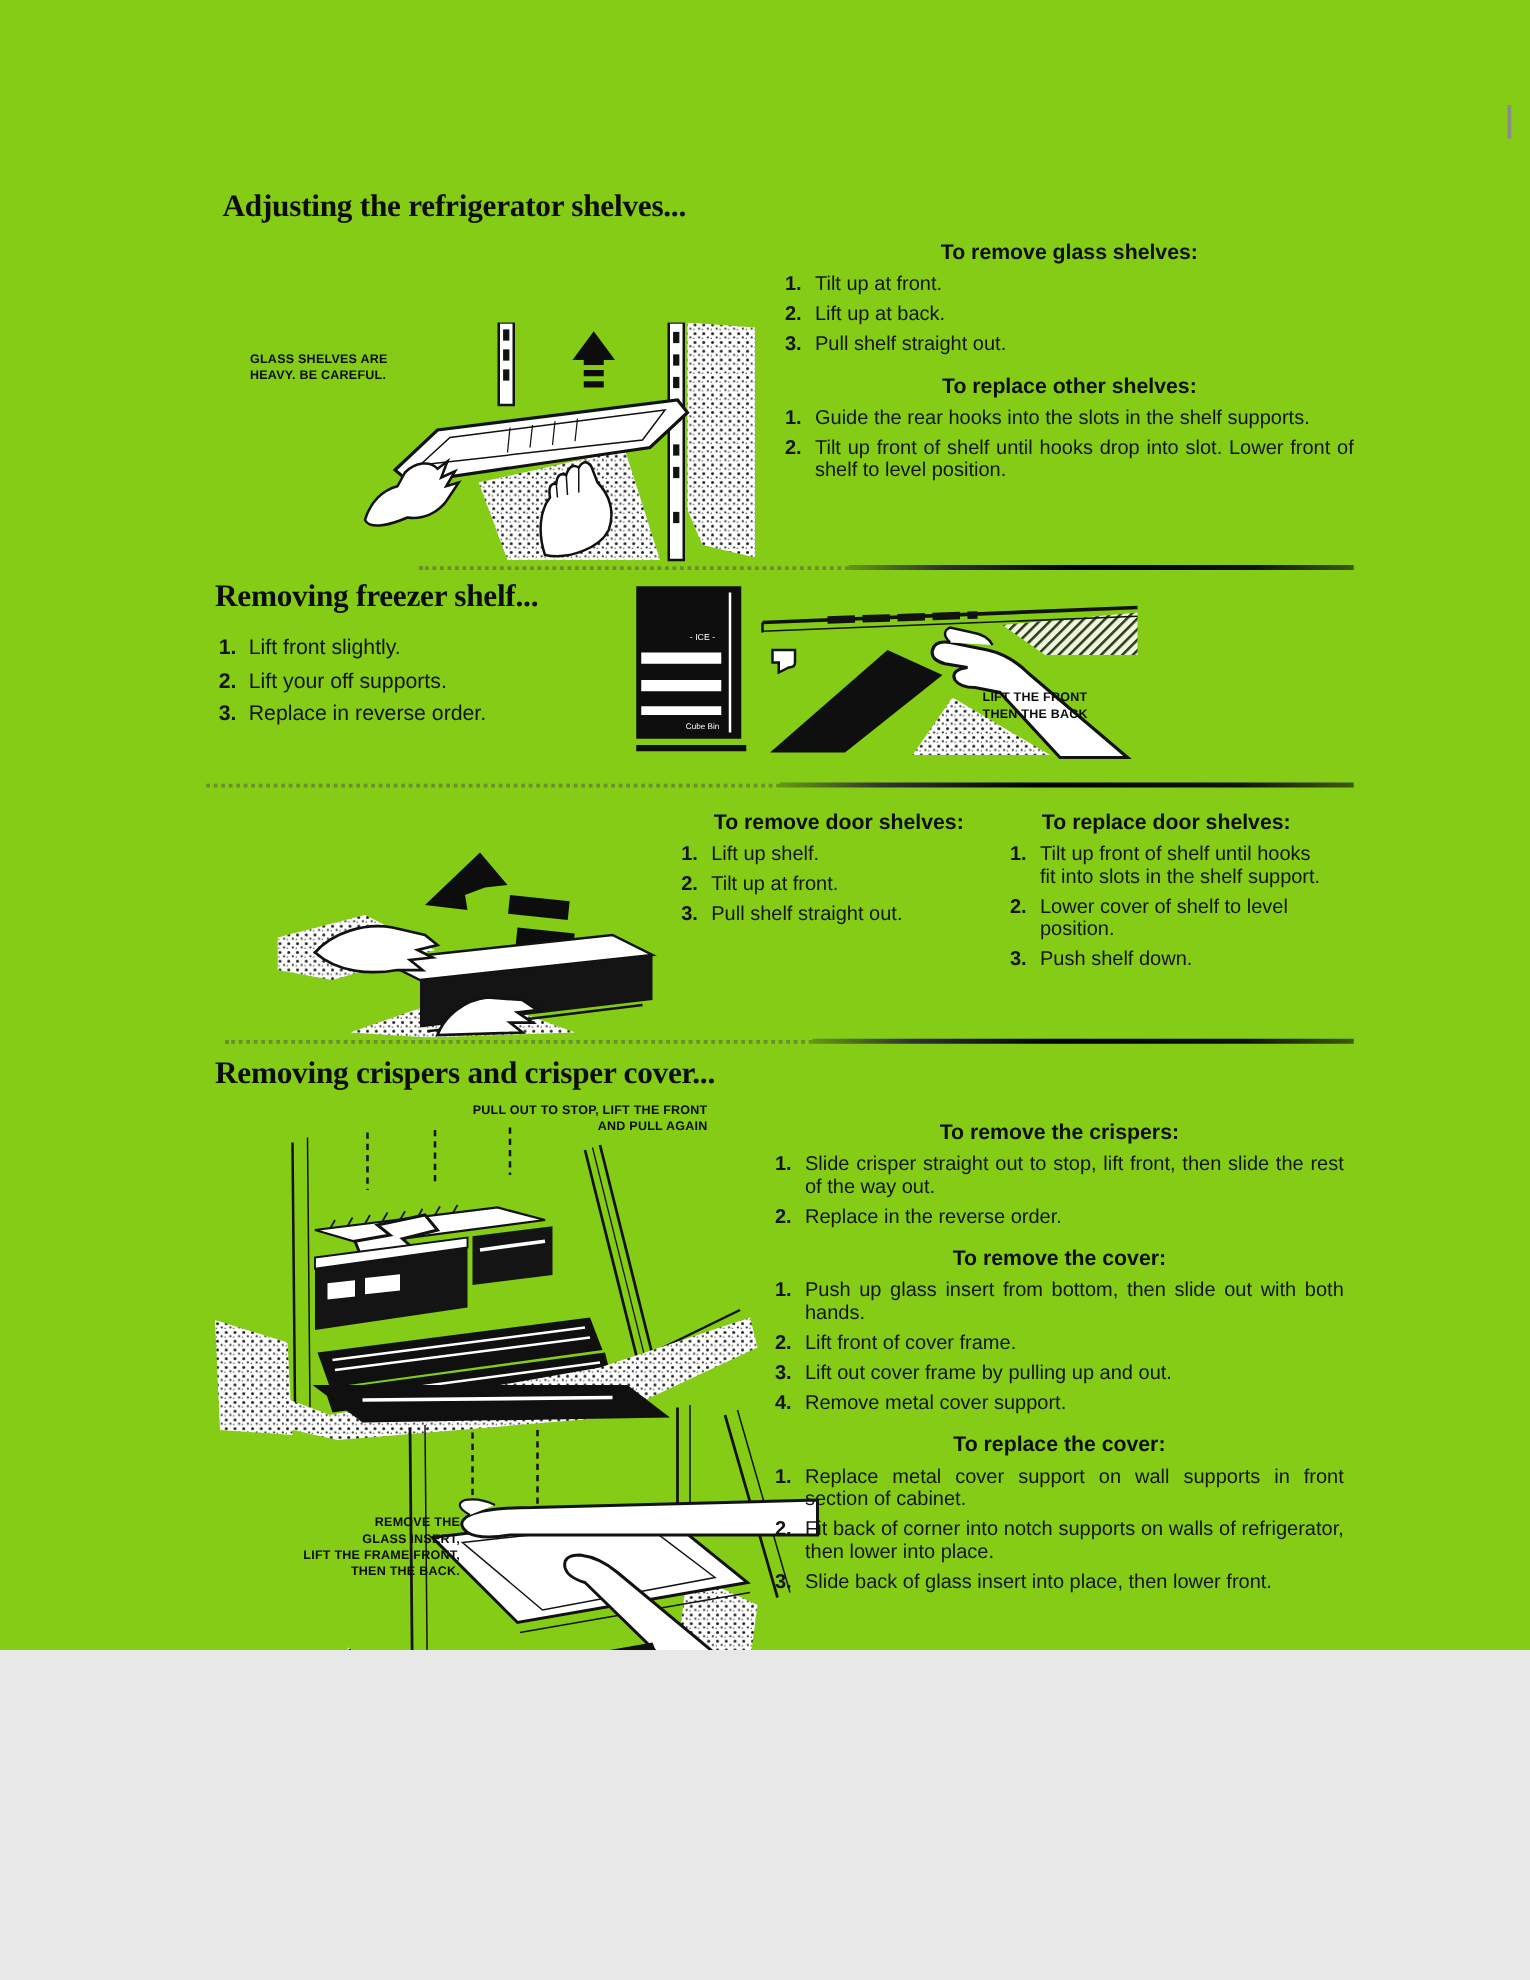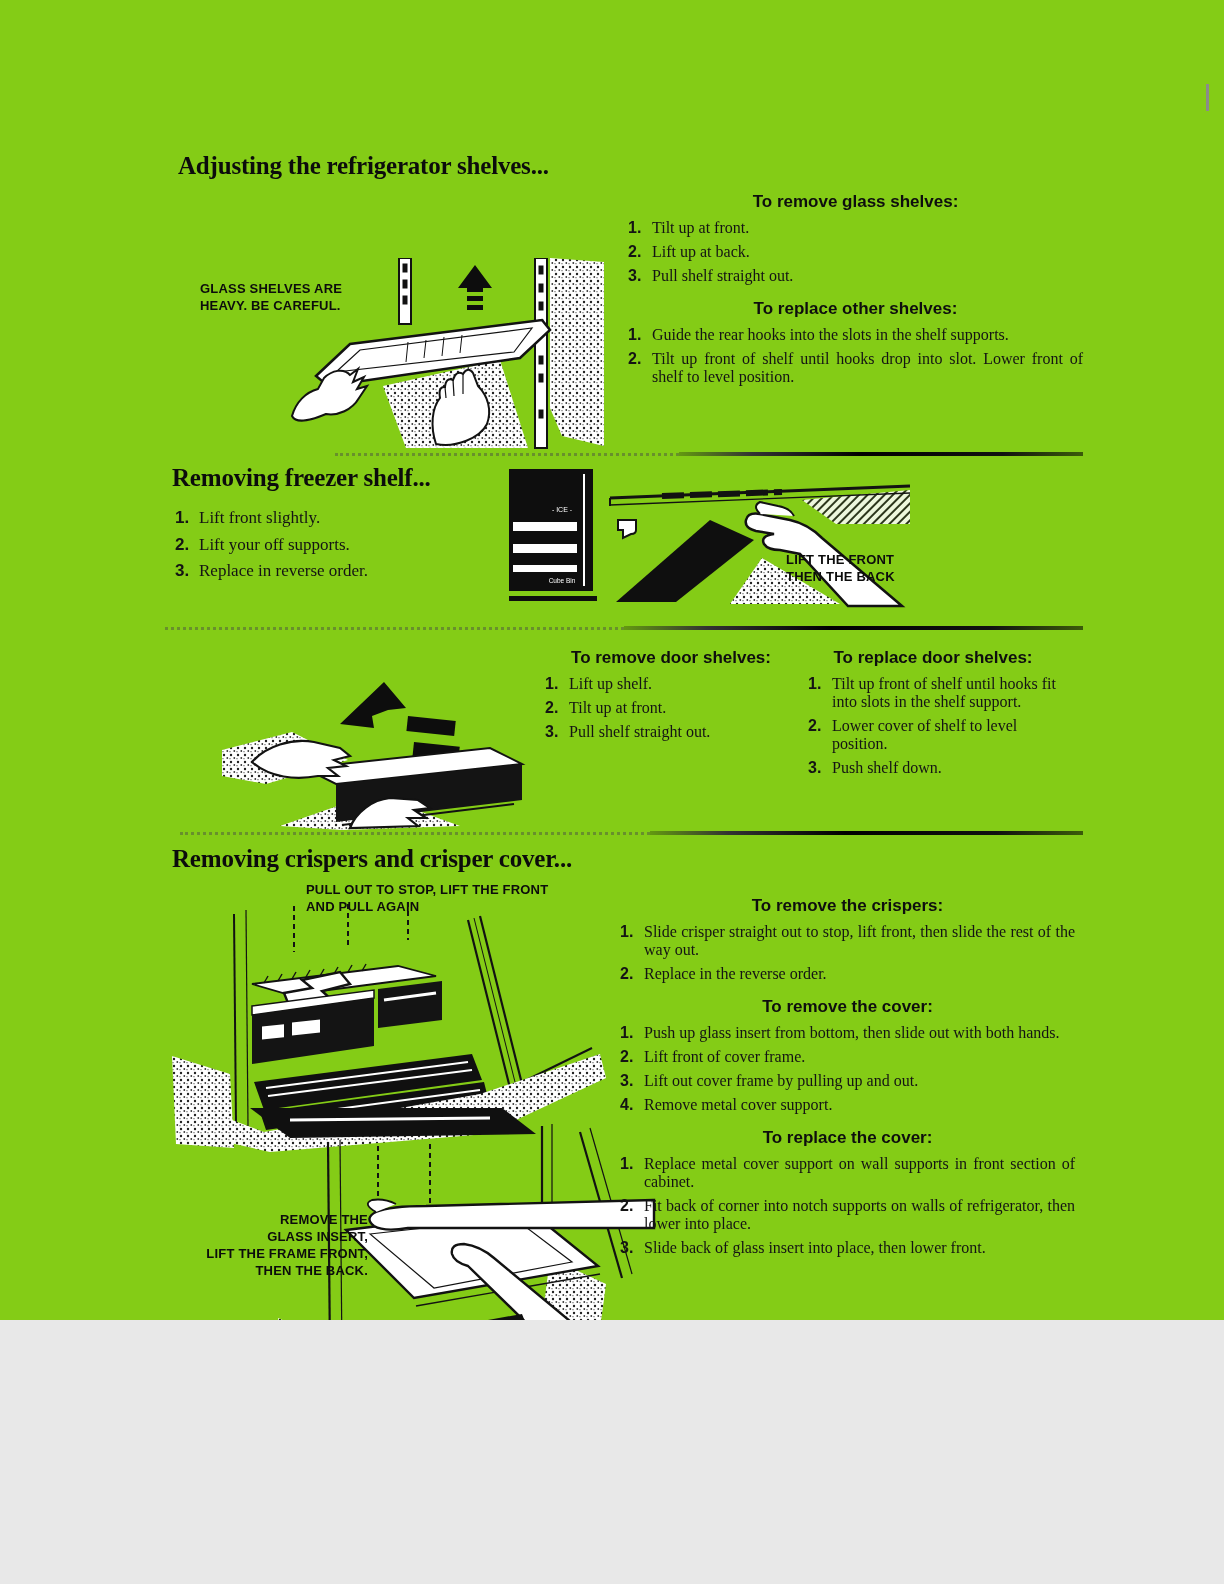--- a/index.html
+++ b/index.html
@@ -26,24 +26,24 @@
     text-align:justify;
   }
   .sub-head{
     font-size:17px;font-weight:bold;color:#0e0e0e;
     margin:0 0 7px 0;
     text-align:center;
   }
   .group{margin-bottom:14px;}
   .steps .step{display:flex;margin-bottom:6px;}
   .steps .num{font-weight:bold;flex:none;width:24px;}
-  .steps .txt{flex:1;text-align:justify;font-family:Liberation Serif, serif;}
+  .steps .txt{flex:1;text-align:justify;}
   .steps.nojust .txt{text-align:left;}
   .caps-label{
-    font-size:13px;font-weight:bold;line-height:1.3;
+    font-size:10px;font-weight:bold;line-height:1.3;
     letter-spacing:0.2px;color:#0c0c0c;
     white-space:pre-line;
   }
   .divider{height:4px;}
   .divider .dv-l{position:absolute;left:0;top:1px;height:0;border-top:3px dotted rgba(70,70,70,0.45);}
   .divider .dv-r{position:absolute;top:0;height:4px;background:linear-gradient(90deg,rgba(0,0,0,0.25),#333 18%,#000 45%,#111 80%,rgba(0,0,0,0.55));}
   .page-number{font-size:19px;color:#111;}
   .blue-rule{background:#2323cc;height:3px;}
   .gray-tick{background:#8b8b8b;width:3px;height:27px;}
   svg{display:block;}
@@ -264,21 +264,21 @@
       </div>
   </div>
 
   <div class="abs divider" style="left:180px;top:831px;width:903px;">
     <span class="dv-l" style="width:52%;"></span>
       <span class="dv-r" style="left:52%;width:48%;"></span>
   </div>
 
   <div class="abs serif-title" style="left:172px;top:845px;">Removing crispers and crisper cover...</div>
 
-  <div class="abs caps-label" style="left:306px;top:882px;width:260px;">PULL OUT TO STOP, LIFT THE FRONT
+  <div class="abs caps-label" style="left:306px;top:882px;width:260px;text-align:right;">PULL OUT TO STOP, LIFT THE FRONT
 AND PULL AGAIN</div>
 
   <svg class="abs" style="left:172px;top:896px;" width="436" height="256" viewBox="0 0 436 256">
 
     <line x1="62" y1="18" x2="64" y2="228" stroke="#121212" stroke-width="2"></line>
     <line x1="74" y1="14" x2="76" y2="230" stroke="#121212" stroke-width="1.2"></line>
     <polygon points="0,160 58,178 62,252 4,248" fill="url(#speck)"></polygon>
 
     <line x1="122" y1="10" x2="122" y2="56" stroke="#121212" stroke-width="2" stroke-dasharray="5 4"></line>
     <line x1="176" y1="8" x2="176" y2="52" stroke="#121212" stroke-width="2" stroke-dasharray="5 4"></line>

